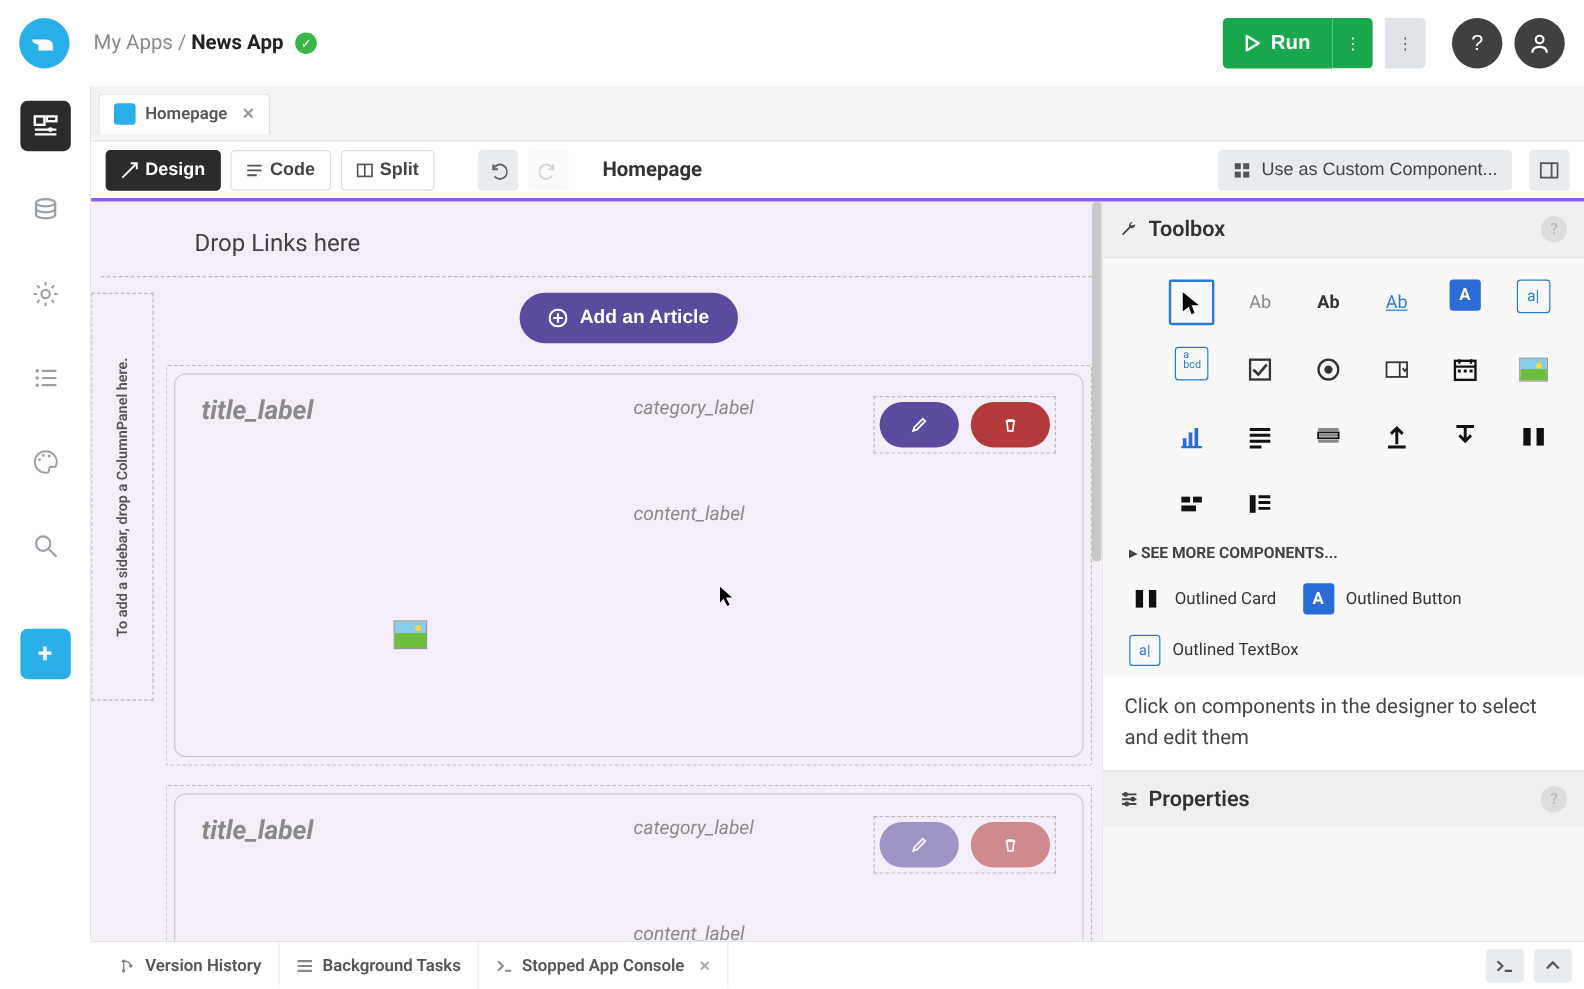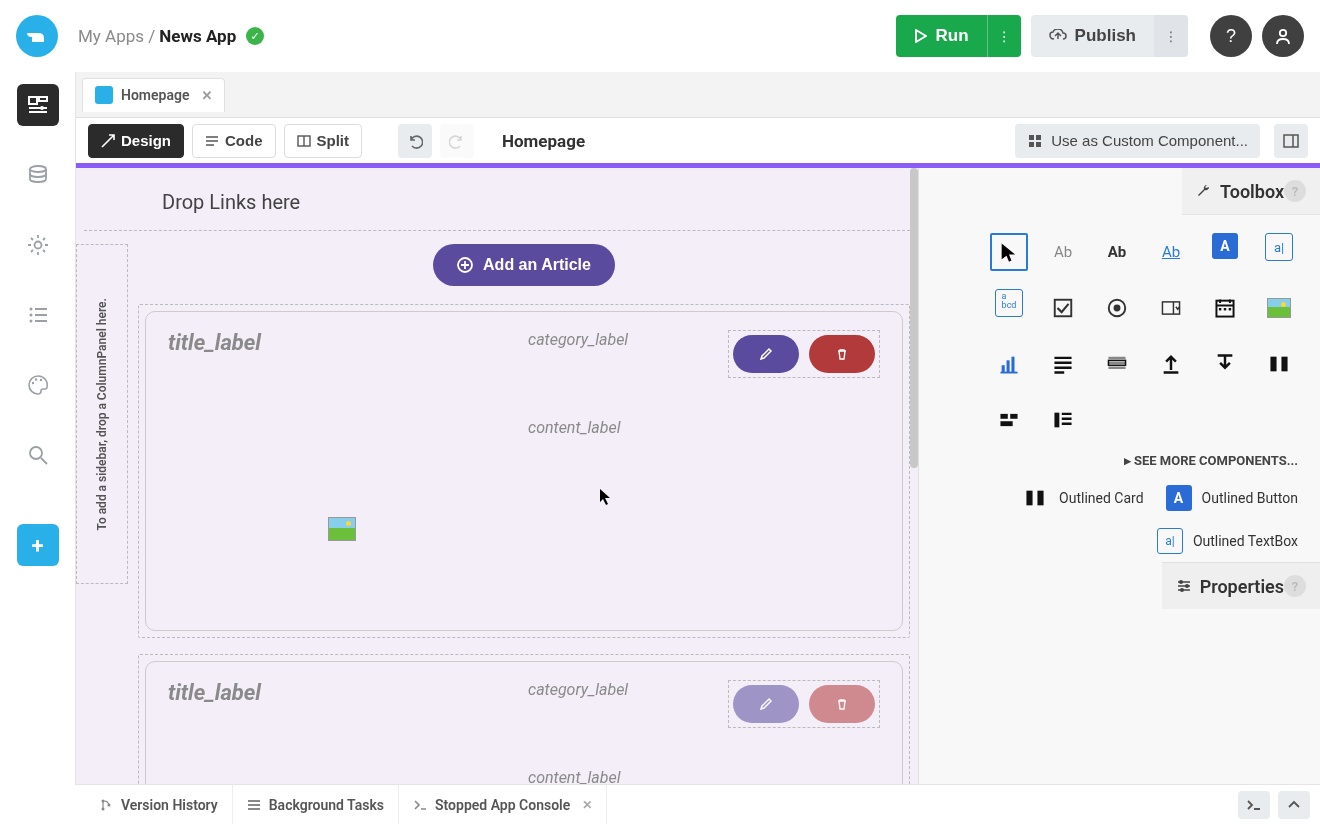--- a/index.html
+++ b/index.html
@@ -27,21 +27,21 @@
 .rail-item.active { background: #2b2b2b; color: #fff; }
 .rail-add { width: 42px; height: 42px; background: #2ab0e8; color: #fff; display: flex; align-items: center; justify-content: center; border-radius: 6px; cursor: pointer; font-size: 22px; font-weight: 700; margin-top: 20px; }
 
 
 .main { position: absolute; left: 75px; right: 0; top: 72px; bottom: 40px; display: flex; flex-direction: column; border-left: 1px solid #e5e5e5; }
 .tabs { height: 46px; display: flex; align-items: center; background: #f3f3f3; border-bottom: 1px solid #e0e0e0; padding-left: 6px; }
 .tab { display: flex; align-items: center; background: #fff; height: 34px; padding: 0 12px; border-radius: 4px 4px 0 0; border: 1px solid #e0e0e0; border-bottom: none; font-weight: 600; color: #555; }
 .tab-icon { width: 18px; height: 18px; background: #2ab0e8; border-radius: 3px; margin-right: 8px; }
 .tab-close { margin-left: 12px; color: #999; cursor: pointer; font-size: 13px; }
 
-.toolbar { height: 50px; display: flex; align-items: center; padding: 0 12px; gap: 8px; background: #fff; border-bottom: 5px solid #8b5cf6; }
+.toolbar { height: 50px; display: flex; align-items: center; padding: 0 12px; gap: 8px; background: #fff; border-bottom: 3px solid #8b5cf6; }
 .mode-btn { display: flex; align-items: center; gap: 6px; height: 34px; padding: 0 12px; border-radius: 4px; border: 1px solid #dcdcdc; background: #fff; font-weight: 600; font-size: 15px; color: #444; cursor: pointer; }
 .mode-btn.dark { background: #2b2b2b; color: #fff; border-color: #2b2b2b; }
 .hist-btn { width: 34px; height: 34px; border-radius: 4px; background: #e8ecef; color: #666; border: none; display: flex; align-items: center; justify-content: center; cursor: pointer; }
 .hist-btn.disabled { opacity: 0.4; background: #f5f5f5; cursor: default; }
 .page-label { font-weight: 700; margin-left: 20px; font-size: 17px; color: #333; }
 .cust-btn { display: flex; align-items: center; gap: 8px; height: 34px; padding: 0 12px; background: #e8ecef; border: none; border-radius: 4px; font-weight: 400; color: #444; cursor: pointer; font-size: 15px; }
 .panel-icon-btn { width: 34px; height: 34px; background: #e8ecef; border: none; border-radius: 4px; display: flex; align-items: center; justify-content: center; cursor: pointer; color: #555; margin-left: 6px; }
 
 
 .workspace { flex: 1; display: flex; overflow: hidden; }
@@ -71,21 +71,21 @@
 .content-lbl { font-style: italic; font-size: 16px; color: #8a8a8a; margin-top: 40px; margin-left: 360px; }
 .img-ph { width: 28px; height: 24px; background: linear-gradient(180deg,#87ceeb 45%, #6bbf3a 45%); position: relative; border: 1px solid #999; margin-top: 80px; margin-left: 160px; }
 .img-ph::after { content:''; position:absolute; top:3px; right:4px; width:5px; height:5px; background:#f7d83f; border-radius:50%; }
 
 .card2 { margin-top: 16px; }
 .card2 .card { min-height: 120px; }
 
 .cursor-arrow { position: absolute; left: 523px; top: 320px; font-size: 16px; color: #000; pointer-events: none; }
 
 
-.right-panel { width: 402px; border-left: 1px solid #e0e0e0; background: #f8f8f8; display: flex; flex-direction: column; overflow: auto; align-items: flex-end; }
+.right-panel { width: 402px; border-left: 1px solid #e0e0e0; background: #f8f8f8; display: flex; flex-direction: column; overflow: auto; }
 .panel-header { display: flex; align-items: center; padding: 12px 14px; font-size: 18px; font-weight: 600; color: #333; border-bottom: 1px solid #e5e5e5; background: #f0f0f0; }
 .panel-header .q { margin-left: auto; color: #bbb; width: 22px; height: 22px; border-radius: 50%; background: #ddd; display:flex; align-items:center; justify-content:center; font-size:13px; }
 .tool-grid { display: grid; grid-template-columns: repeat(6, 1fr); gap: 18px 16px; padding: 18px 22px 10px; justify-items: center; margin-left: 32px; }
 .tool { width: 38px; height: 38px; display:flex; align-items:center; justify-content:center; color:#333; cursor:pointer; border-radius:2px; }
 .tool.selected { border: 2px solid #2a7bd6; }
 .tool.blue-bg { background: #2a6bd6; color:#fff; border-radius:3px; width:26px; height:26px; }
 .tool.boxed { border: 1px solid #2a7bd6; border-radius:3px; width:28px; height:28px; color:#2a7bd6; font-size:13px;}
 .tool.gray { color:#555; }
 .tool.linky { color:#2a7bd6; text-decoration: underline; }
 .tool svg { width: 22px; height: 22px; }
@@ -125,26 +125,20 @@
   <div class="run-group">
     <button class="run-btn">
       <svg width="14" height="14" viewBox="0 0 14 14" style="margin-right:8px">
           <path d="M2 1 L12 7 L2 13 Z" fill="none" stroke="#fff" stroke-width="2" stroke-linejoin="round"></path>
         </svg>
       <span>Run</span>
     </button>
     <button class="run-kebab">⋮</button>
   </div>
   <div class="publish-group">
-    <button class="publish-btn">
-      <svg width="18" height="14" viewBox="0 0 18 14" style="margin-right:8px">
-          <path d="M5 10 Q1 10 1 6 Q1 3 4 3 Q5 0 9 0 Q13 0 14 4 Q17 4 17 7 Q17 10 14 10 M9 4 L9 10 M6 7 L9 4 L12 7" fill="none" stroke="#555" stroke-width="1.5"></path>
-        </svg>
-      <span>Publish</span>
-    </button>
     <button class="publish-kebab">⋮</button>
   </div>
   <button class="circ-btn">?</button>
   <button class="circ-btn">
     <svg width="18" height="18" viewBox="0 0 18 18">
         <circle cx="9" cy="6" r="3.2" fill="none" stroke="#fff" stroke-width="1.8"></circle>
         <path d="M3 17 Q3 12 9 12 Q15 12 15 17" fill="none" stroke="#fff" stroke-width="1.8"></path>
       </svg>
   </button>
 </div>
@@ -449,20 +443,21 @@
           <span>Outlined Button</span>
         </div>
       </div>
       <div class="theme-row">
         <div class="theme-item">
           <div class="theme-icon" style="border:1px solid #2a7bd6;border-radius:3px;width:26px;height:26px;color:#2a7bd6;font-size:12px">a|</div>
           <span>Outlined TextBox</span>
         </div>
       </div>
 
+      <div class="hint-text">Click on components in the designer to select and edit them</div>
 
       <div class="props-header">
         <svg width="16" height="16" viewBox="0 0 16 16" style="margin-right:8px">
             <path d="M2 4h12M2 8h12M2 12h12" stroke="#444" stroke-width="1.6"></path>
             <circle cx="5" cy="4" r="2" fill="#444"></circle>
             <circle cx="11" cy="8" r="2" fill="#444"></circle>
             <circle cx="6" cy="12" r="2" fill="#444"></circle>
           </svg>
         <span>Properties</span>
         <span class="q">?</span>

